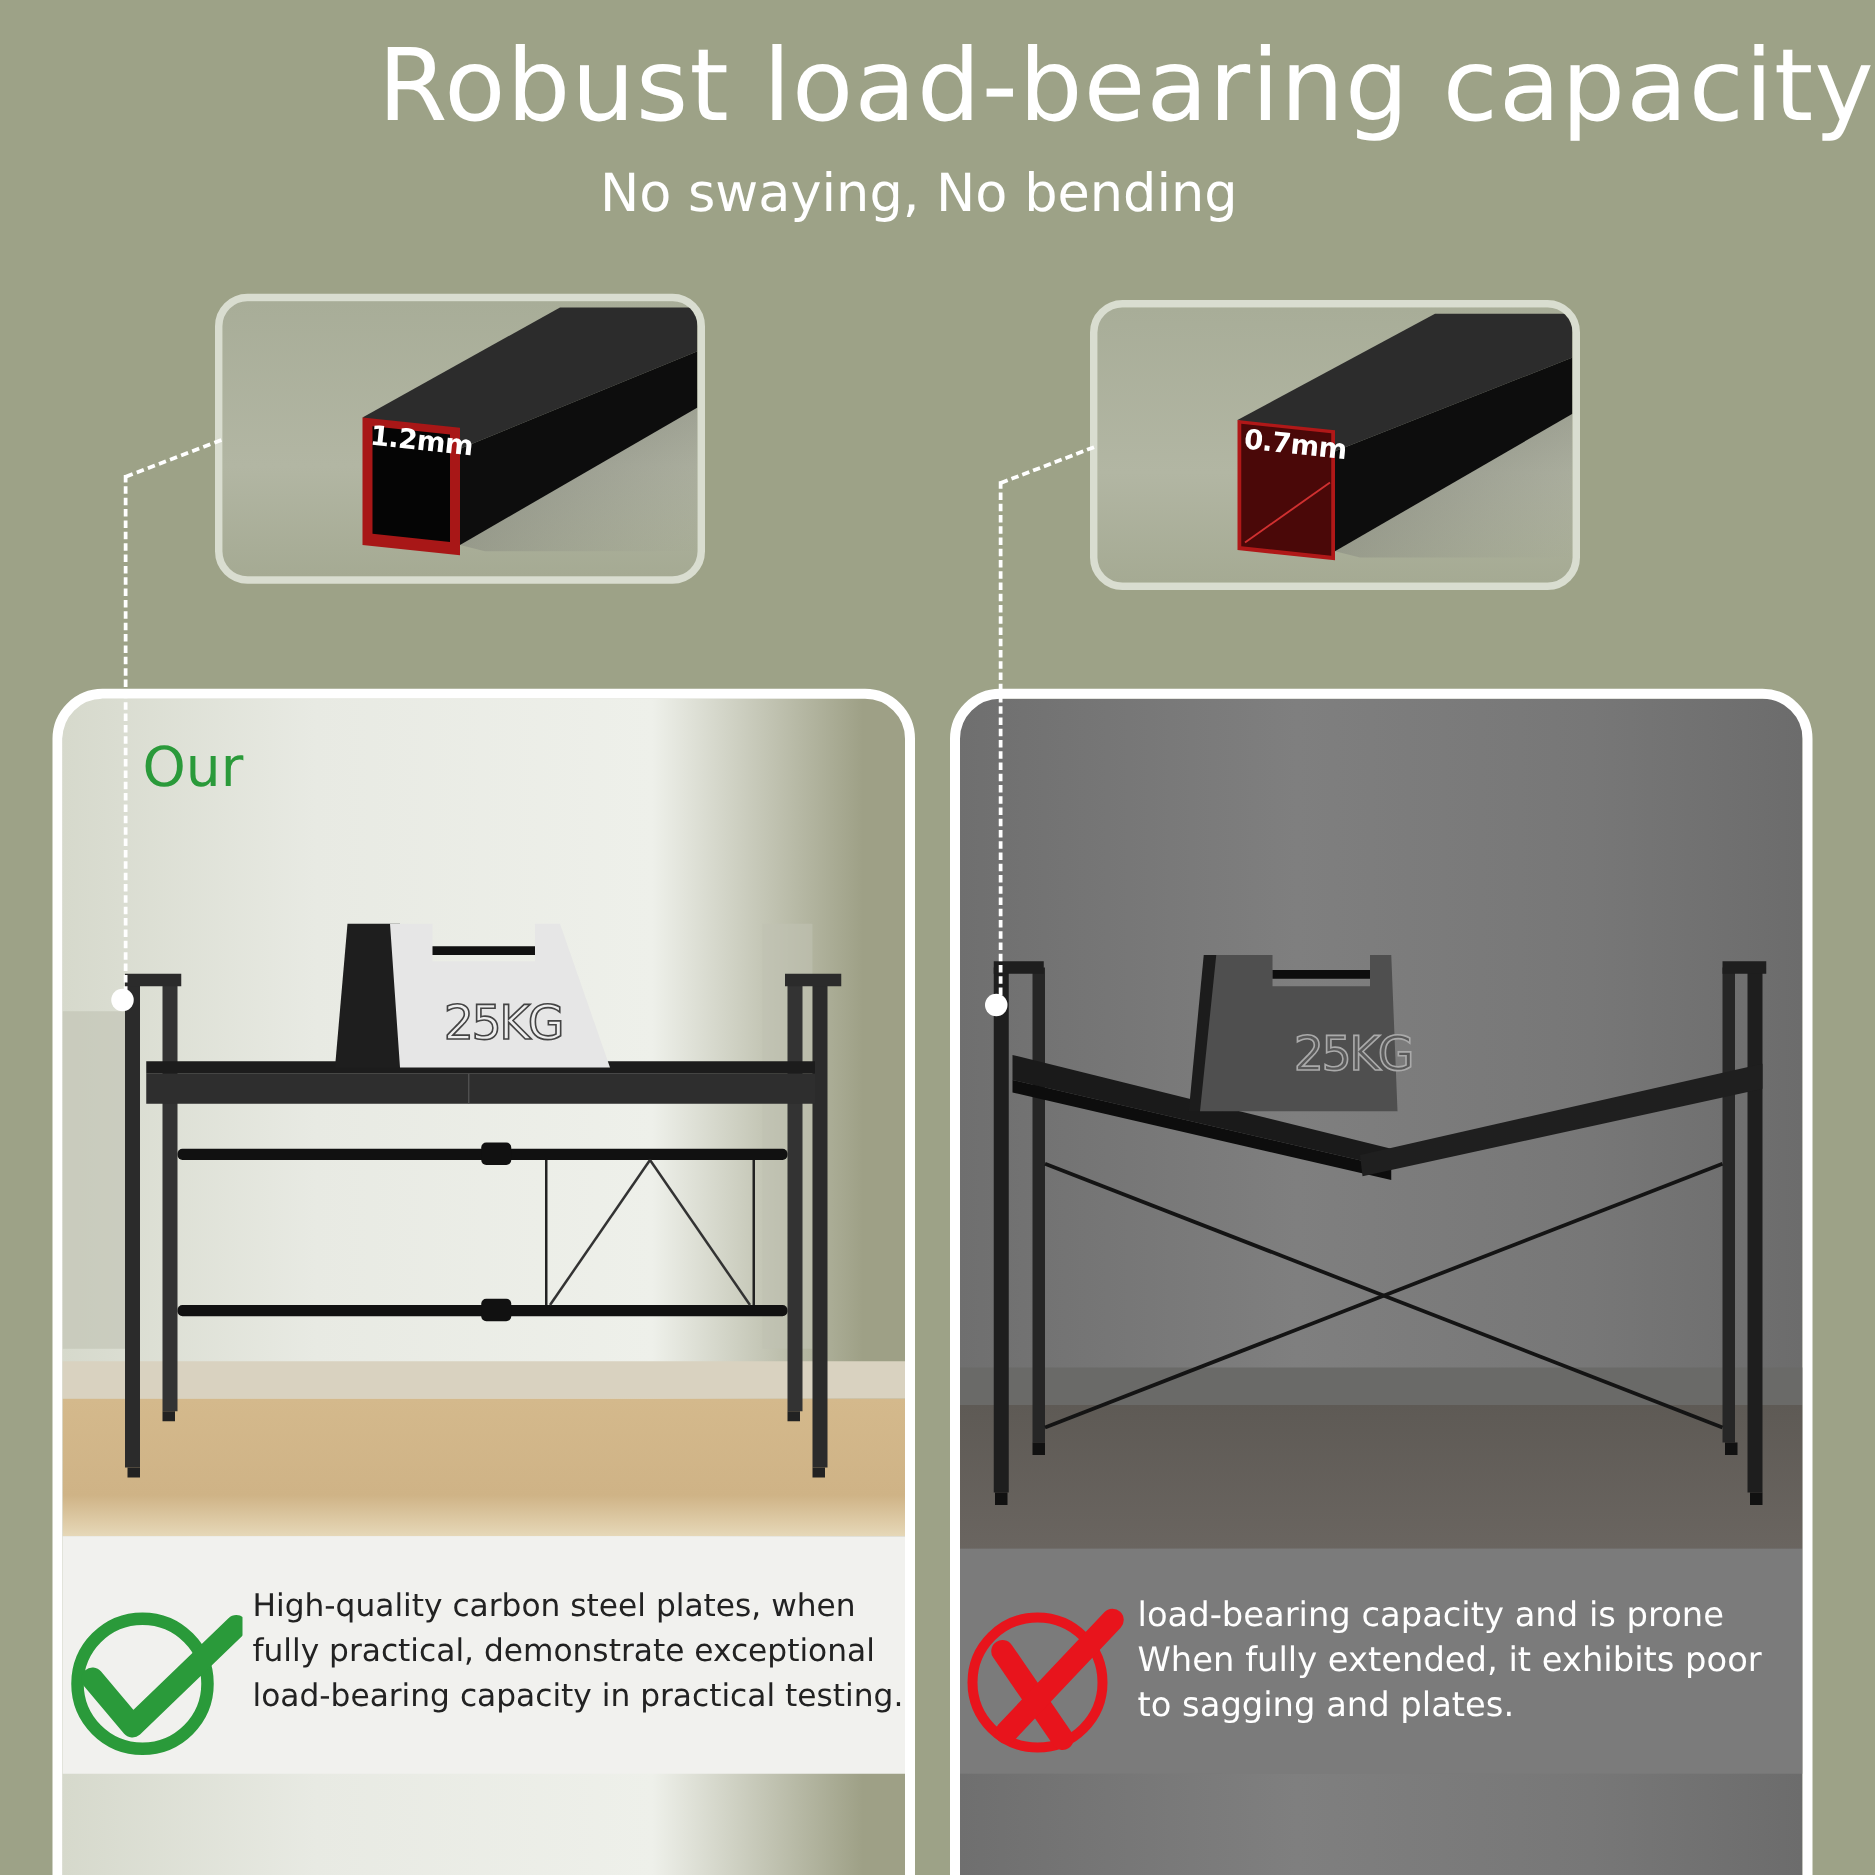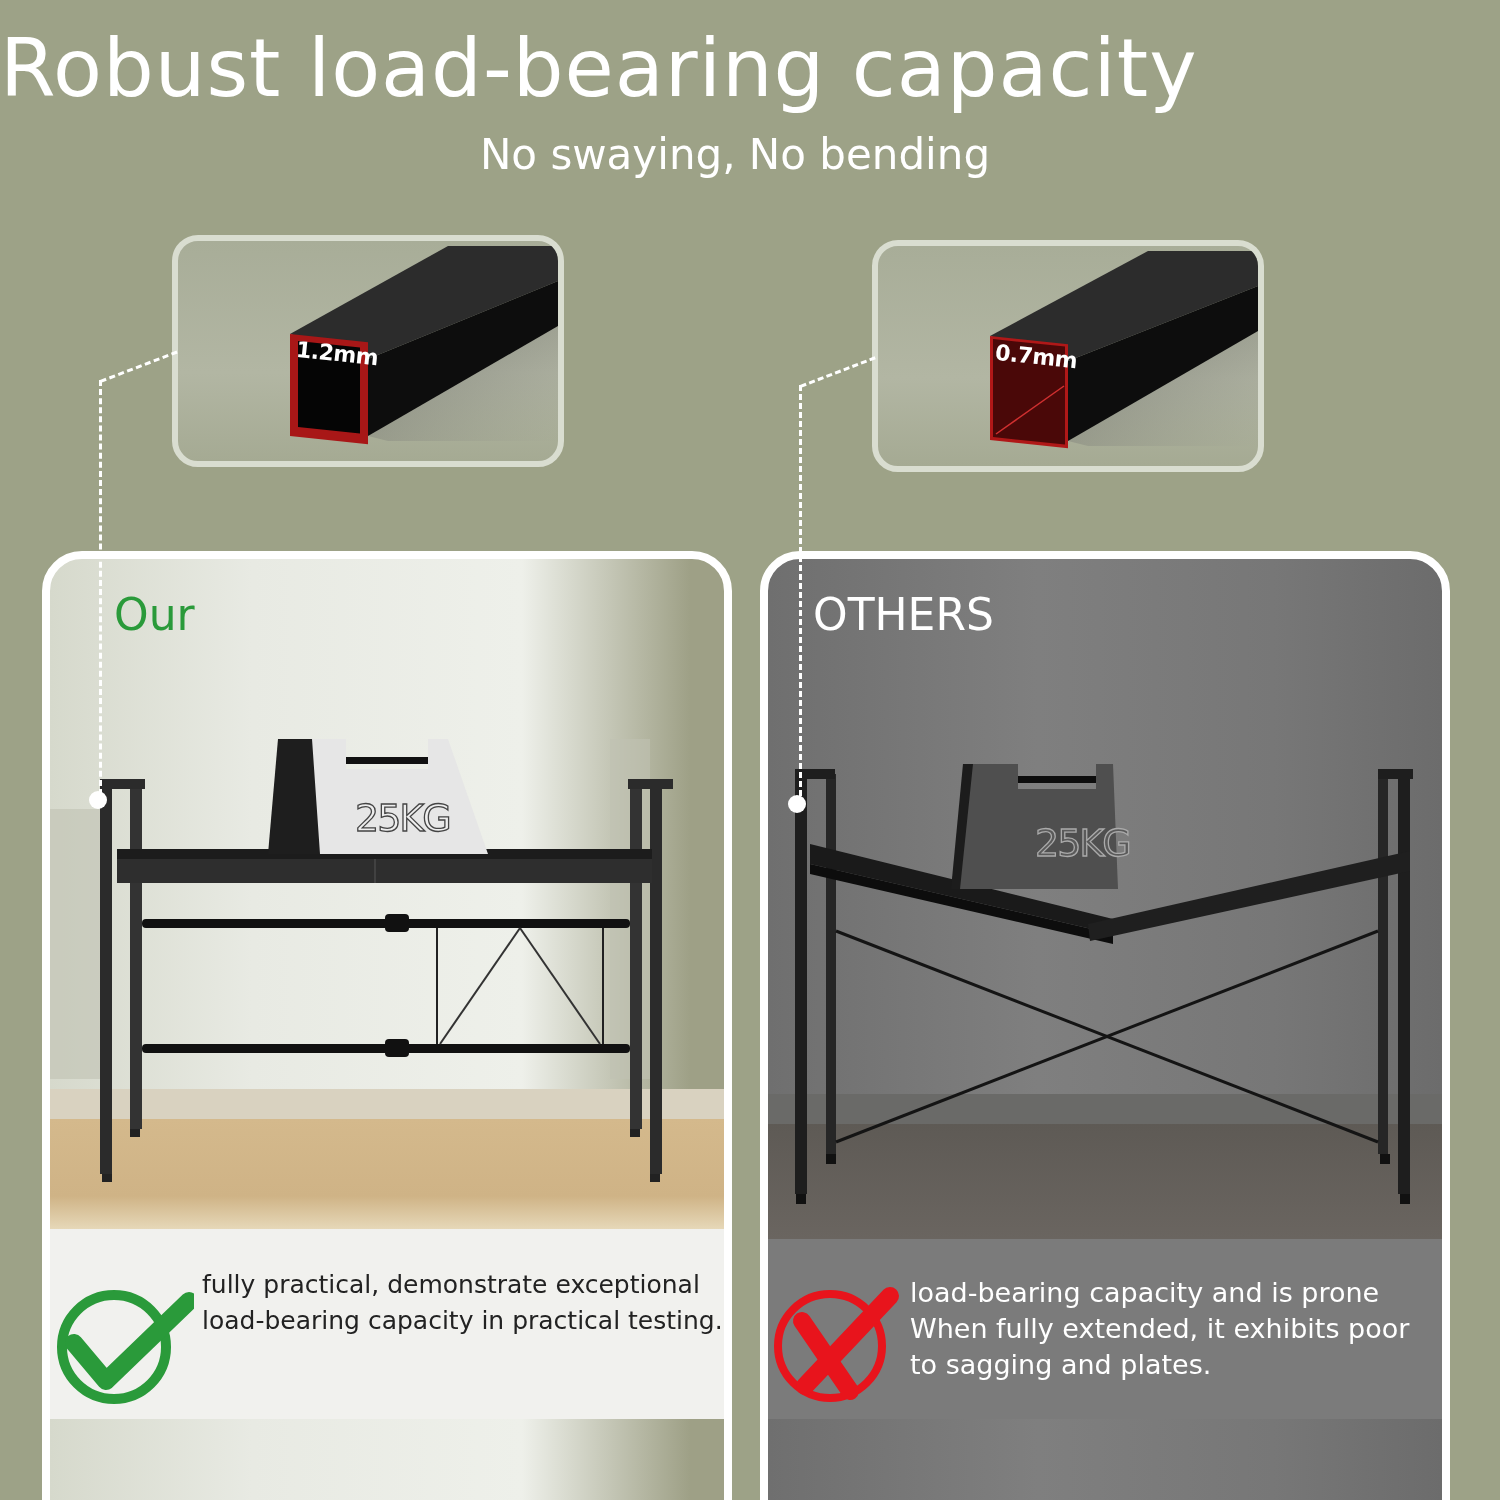--- a/index.html
+++ b/index.html
@@ -5,21 +5,21 @@
     * { box-sizing: border-box; margin: 0; padding: 0; }
     html, body { width: 1500px; height: 1500px; overflow: hidden; }
     body {
       background: #9da287;
       font-family: "DejaVu Sans", sans-serif;
       position: relative;
       color: #fff;
     }
     .title {
       position: absolute; left: 0; top: 22px; width: 1500px;
-      text-align: left; font-size: 80px; font-weight: 500;
+      text-align: right; font-size: 80px; font-weight: 500;
       letter-spacing: 1px; color: #fff;
     }
     .subtitle {
       position: absolute; left: 0; top: 130px; width: 1470px;
       text-align: center; font-size: 42px; color: #fff;
     }
 
     
     .tube-card {
       position: absolute; width: 392px; height: 232px;
@@ -160,30 +160,30 @@
     <polygon points="262,180 296,180 296,210 378,210 378,180 398,180 438,295 270,295" fill="#e6e6e6"></polygon>
     <rect x="296" y="198" width="82" height="7" fill="#111"></rect>
   </svg>
   <div style="position:absolute;left:305px;top:237px;font-size:38px;color:#eee;-webkit-text-stroke:1.3px #444;letter-spacing:-2px;">25KG</div>
 
   <svg class="verdict-icon" width="140" height="130" viewBox="0 0 140 130">
     <circle cx="60" cy="66" r="52" fill="none" stroke="#2a9a3a" stroke-width="10"></circle>
     <path d="M20 62 L52 100 L135 20" fill="none" stroke="#2a9a3a" stroke-width="18" stroke-linecap="round" stroke-linejoin="round"></path>
   </svg>
   <div class="verdict-text">
+    <span>High-quality carbon steel plates, when</span>
     <span>fully practical, demonstrate exceptional</span>
     <span>load-bearing capacity in practical testing.</span>
   </div>
 </div>
 
 <div class="panel others">
   <div class="wall-floor baseboard"></div>
   <div class="wall-floor counter"></div>
   <div class="wall-floor cabinet"></div>
-  <div class="panel-heading">OTHERS</div>
 
   <svg class="scene" width="674" height="844" viewBox="0 0 674 844">
 
     <rect x="27" y="215" width="12" height="420" fill="#1e1e1e"></rect>
     <rect x="58" y="215" width="10" height="380" fill="#262626"></rect>
     <rect x="27" y="210" width="40" height="10" fill="#1e1e1e"></rect>
     <rect x="610" y="215" width="10" height="380" fill="#262626"></rect>
     <rect x="630" y="215" width="12" height="420" fill="#1e1e1e"></rect>
     <rect x="610" y="210" width="35" height="10" fill="#1e1e1e"></rect>
 

